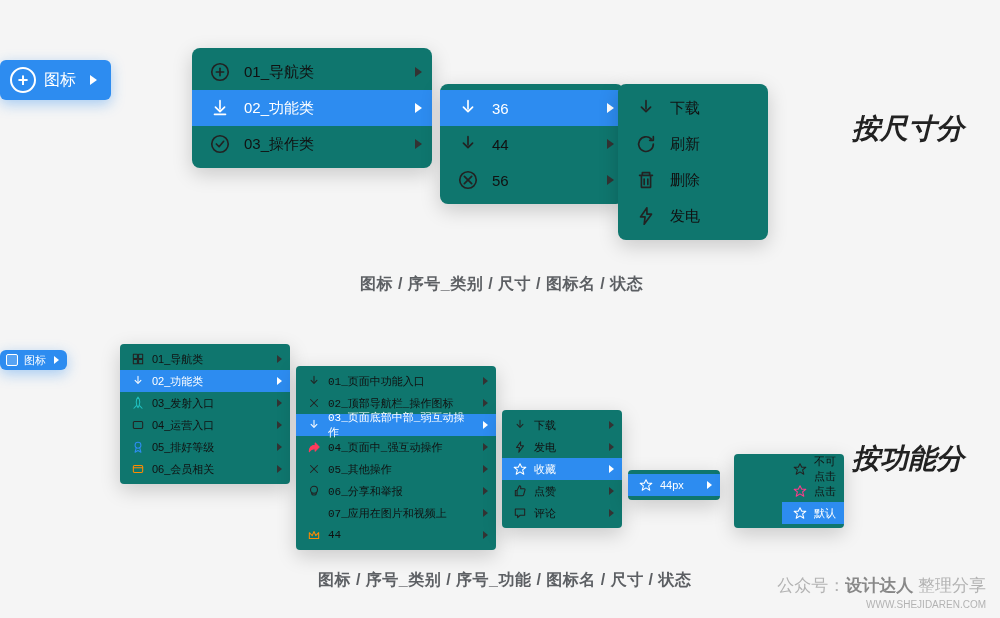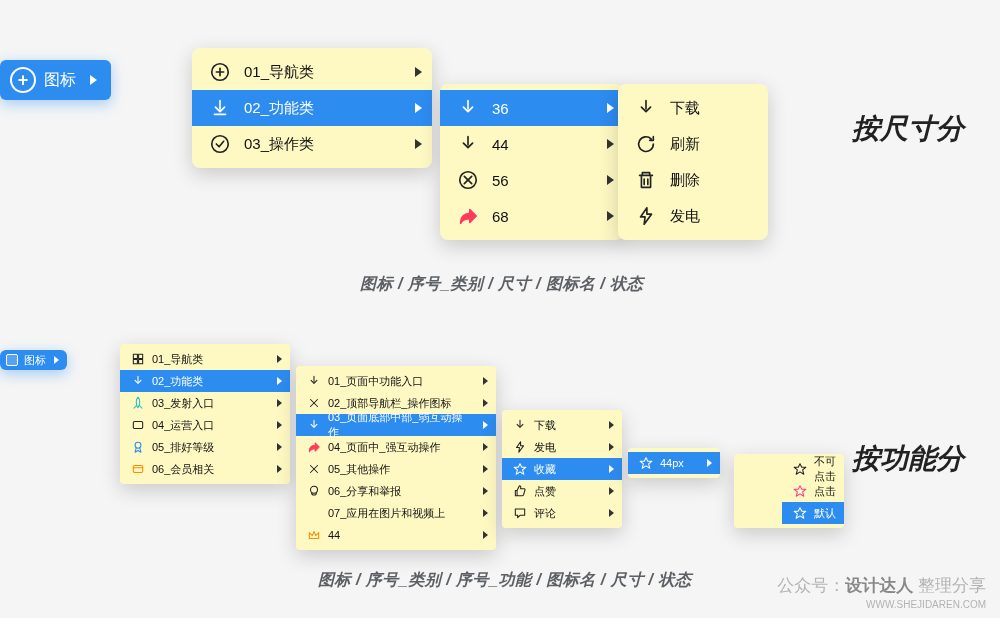--- a/index.html
+++ b/index.html
@@ -11,21 +11,21 @@
     position: relative;
     overflow: hidden;
   }
   .section { position: relative; }
   .section-top { height: 300px; }
   .section-bottom { position: relative; height: 260px; }
 
   
   .panel {
     position: absolute;
-    background: #fef9c3;
+    background: #0f766e;
     border-radius: 8px;
     box-shadow: 0 6px 20px rgba(0,0,0,.18);
     padding: 6px 0;
   }
   .row {
     display: flex;
     align-items: center;
     height: 36px;
     font-size: 15px;
     color: #111;
@@ -74,21 +74,20 @@
     border: 2px solid #fff; background: #fff0;
     display:flex;align-items:center;justify-content:center;
     color:#fff; font-size:18px; font-weight:600; margin-right:8px;
   }
   .root-pill .arrow-w { width:0;height:0;border-left:7px solid #fff;border-top:5px solid transparent;border-bottom:5px solid transparent;margin-left:14px;}
   .root-pill.small2 .arrow-w { border-left-width:5px;border-top-width:4px;border-bottom-width:4px;margin-left:8px;}
 
   
   .caption {
     position: absolute;
-    font-style: italic;
     font-weight: 600;
     color: #5c5f63;
     font-size: 16px;
     letter-spacing: .5px;
   }
   .caption1 { left: 360px; top: 274px; }
   .caption2 { left: 318px; top: 570px; }
 
   .side-label {
     position: absolute;
@@ -181,29 +180,20 @@
       <span class="icon-slot">
           <svg viewBox="0 0 24 24">
             <circle cx="12" cy="12" r="9"></circle>
             <line x1="8" y1="8" x2="16" y2="16"></line>
             <line x1="16" y1="8" x2="8" y2="16"></line>
           </svg>
         </span>
       <span class="label">56</span>
       <span class="arrow"></span>
     </div>
-    <div class="row">
-      <span class="icon-slot red-fill">
-          <svg viewBox="0 0 24 24">
-            <path d="M14 5 L21 12 L14 19 L14 15 C8 15 5 18 4 20 C4 12 9 9 14 9 Z"></path>
-          </svg>
-        </span>
-      <span class="label">68</span>
-      <span class="arrow"></span>
-    </div>
   </div>
 
   <div class="panel" style="left:618px; top:84px; width:150px;">
     <div class="row">
       <span class="icon-slot">
           <svg viewBox="0 0 24 24">
             <path d="M12 4 L12 13 M7 11 L12 16 L17 11"></path>
           </svg>
         </span>
       <span class="label">下载</span>
@@ -302,21 +292,21 @@
           <svg viewBox="0 0 24 24">
             <rect x="4" y="6" width="16" height="12" rx="2"></rect>
             <line x1="4" y1="10" x2="20" y2="10"></line>
           </svg>
         </span>
         <span class="label">06_会员相关</span>
         <span class="arrow"></span>
       </div>
   </div>
 
-  <div class="panel small" style="left:296px; top:22px; width:200px;">
+  <div class="panel small" style="left:296px; top:22px; width:200px;font-family:Liberation Mono, monospace;">
     <div class="row">
         <span class="icon-slot">
           <svg viewBox="0 0 24 24">
             <path d="M12 4 L12 13 M7 11 L12 16 L17 11"></path>
           </svg>
         </span>
         <span class="label">01_页面中功能入口</span>
         <span class="arrow"></span>
       </div>
     <div class="row">
@@ -424,21 +414,21 @@
         <span class="icon-slot">
           <svg viewBox="0 0 24 24">
             <path d="M4 5 L20 5 L20 16 L12 16 L8 20 L8 16 L4 16 Z"></path>
           </svg>
         </span>
         <span class="label">评论</span>
         <span class="arrow"></span>
       </div>
   </div>
 
-  <div class="panel small" style="left:628px; top:104px; width:92px;">
+  <div class="panel small" style="left:628px; top:126px; width:92px;">
     <div class="row highlight">
         <span class="icon-slot">
           <svg viewBox="0 0 24 24">
             <polygon points="12,3 15,9 22,9 16.5,13.5 18.5,21 12,17 5.5,21 7.5,13.5 2,9 9,9"></polygon>
           </svg>
         </span>
         <span class="label">44px</span>
         <span class="arrow"></span>
       </div>
   </div>

